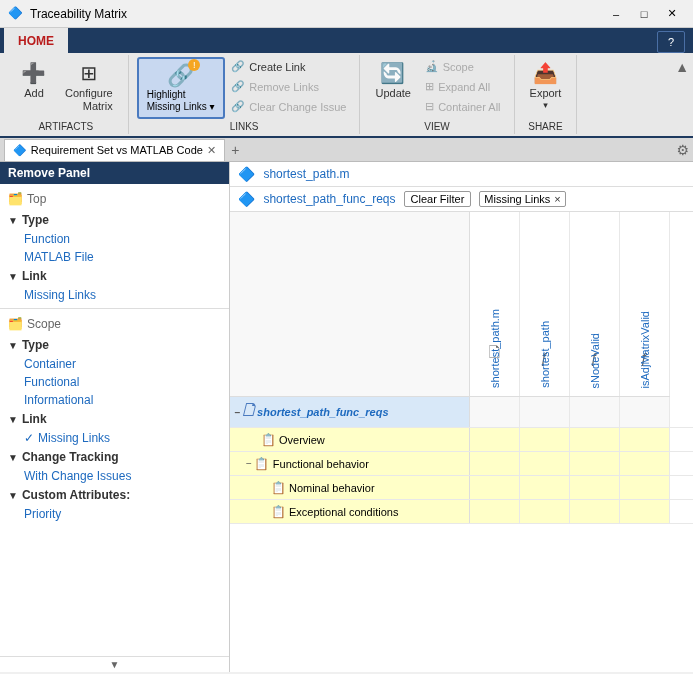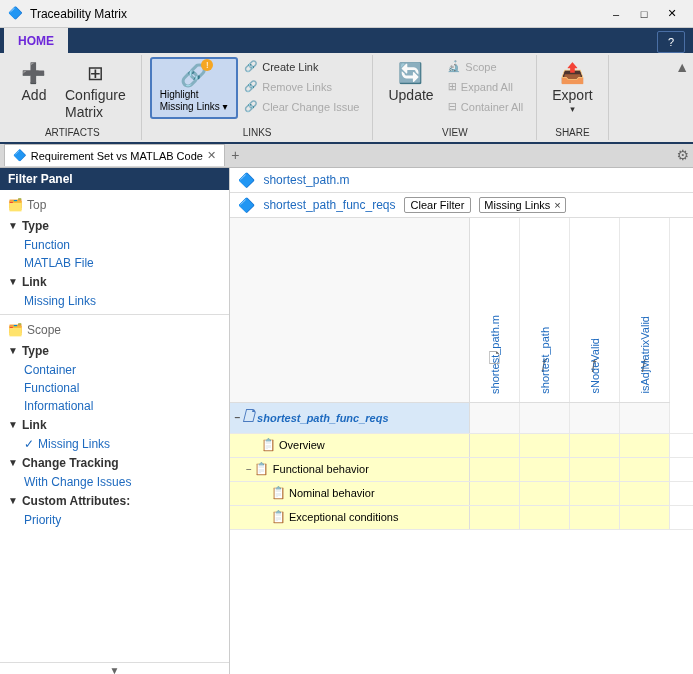--- a/index.html
+++ b/index.html
@@ -37,21 +37,21 @@
     .ribbon-tab {
       padding: 4px 14px;
       color: white;
       font-size: 12px;
       cursor: pointer;
       border: none;
       background: transparent;
     }
     .ribbon-tab.active {
       background: #e8e8e8;
-      color: #6d28d9;
+      color: #b91c1c;
       font-weight: bold;
     }
     .ribbon-help {
       margin-left: auto;
       color: white;
       padding: 4px 10px;
       cursor: pointer;
       border: 1px solid #4a6fa5;
       border-radius: 2px;
       margin-top: 3px;
@@ -99,21 +99,21 @@
       padding: 3px 6px;
       cursor: pointer;
       border: 1px solid transparent;
       border-radius: 2px;
       background: transparent;
       min-width: 44px;
       font-size: 10px;
       color: #333;
     }
     .ribbon-btn-icon { font-size: 20px; margin-bottom: 2px; }
-    .ribbon-btn-label { font-size: 14px; text-align: left; line-height: 1.2; }
+    .ribbon-btn-label { font-size: 11px; text-align: right; line-height: 1.2; }
 
     .ribbon-btn-small {
       display: flex;
       flex-direction: row;
       align-items: center;
       gap: 4px;
       padding: 2px 4px;
       cursor: pointer;
       border: 1px solid transparent;
       border-radius: 2px;
@@ -479,21 +479,21 @@
     <span class="tab-close">✕</span>
   </div>
   <span class="tab-add">+</span>
   <span class="tab-settings" style="margin-left:auto;">⚙</span>
 </div>
 
 <div class="main-area">
 
   <div class="filter-panel">
     <div class="filter-panel-header">
-      <span>Filter Panel</span>
+      <span>Remove Panel</span>
     </div>
     <div class="filter-panel-body">
 
       <div class="filter-section-top">
         <span class="folder-icon">🗂️</span>
         <span>Top</span>
       </div>
 
       <div class="filter-group-header">
         <span class="arrow">▼</span>

